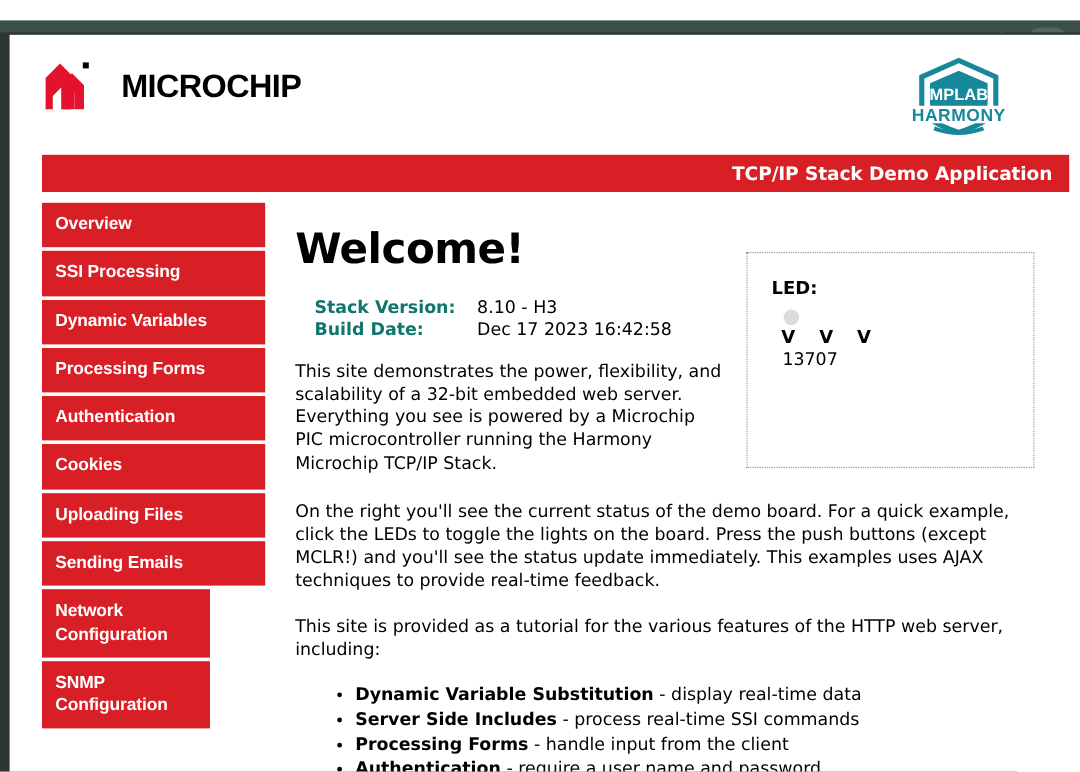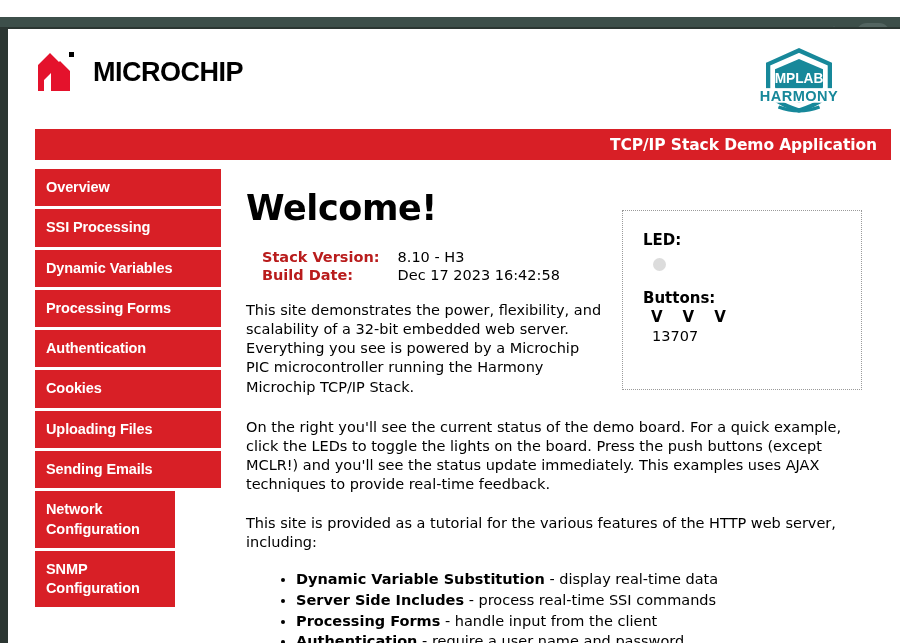--- a/index.html
+++ b/index.html
@@ -72,21 +72,21 @@
   
   #page-header {
     position: relative;
     height: 98px;
   }
   #microchip-logo {
     position: absolute;
     left: 28px; top: 22px;
     display: flex;
     align-items: center;
-    gap: 11px;
+    gap: 19px;
   }
   #microchip-wordmark {
     font-family: "Liberation Sans", sans-serif;
     font-weight: bold;
     font-size: 27px;
     letter-spacing: -0.5px;
     color: #000;
     line-height: 1;
   }
   #harmony-logo {
@@ -160,21 +160,21 @@
   #version-table {
     margin-top: 22px;
     margin-left: 16px;
     border-collapse: collapse;
     font-size: 14.5px;
   }
   #version-table th {
     text-align: left;
     font-family: "DejaVu Sans", sans-serif;
     font-weight: bold;
-    color: #b91c1c;
+    color: #0f766e;
     padding: 1px 0;
     white-space: nowrap;
   }
   #version-table td {
     font-family: "DejaVu Sans", sans-serif;
     font-weight: normal;
     color: #000;
     padding: 1px 0 1px 18px;
     white-space: nowrap;
   }
@@ -345,21 +345,20 @@
         <li><b>Processing Forms</b><span> - handle input from the client</span></li>
         <li><b>Authentication</b><span> - require a user name and password</span></li>
 
       </ul>
     </div>
 
     <div id="status-box">
       <div id="status-inner">
         <div class="status-label">LED:</div>
         <div id="led-indicator"></div>
-        <div id="buttons-label" class="status-label">Buttons:</div>
         <div id="button-glyphs">
           <span class="button-glyph">V</span>
           <span class="button-glyph">V</span>
           <span class="button-glyph">V</span>
         </div>
         <div id="random-value">13707</div>
       </div>
     </div>
 
   </div>

